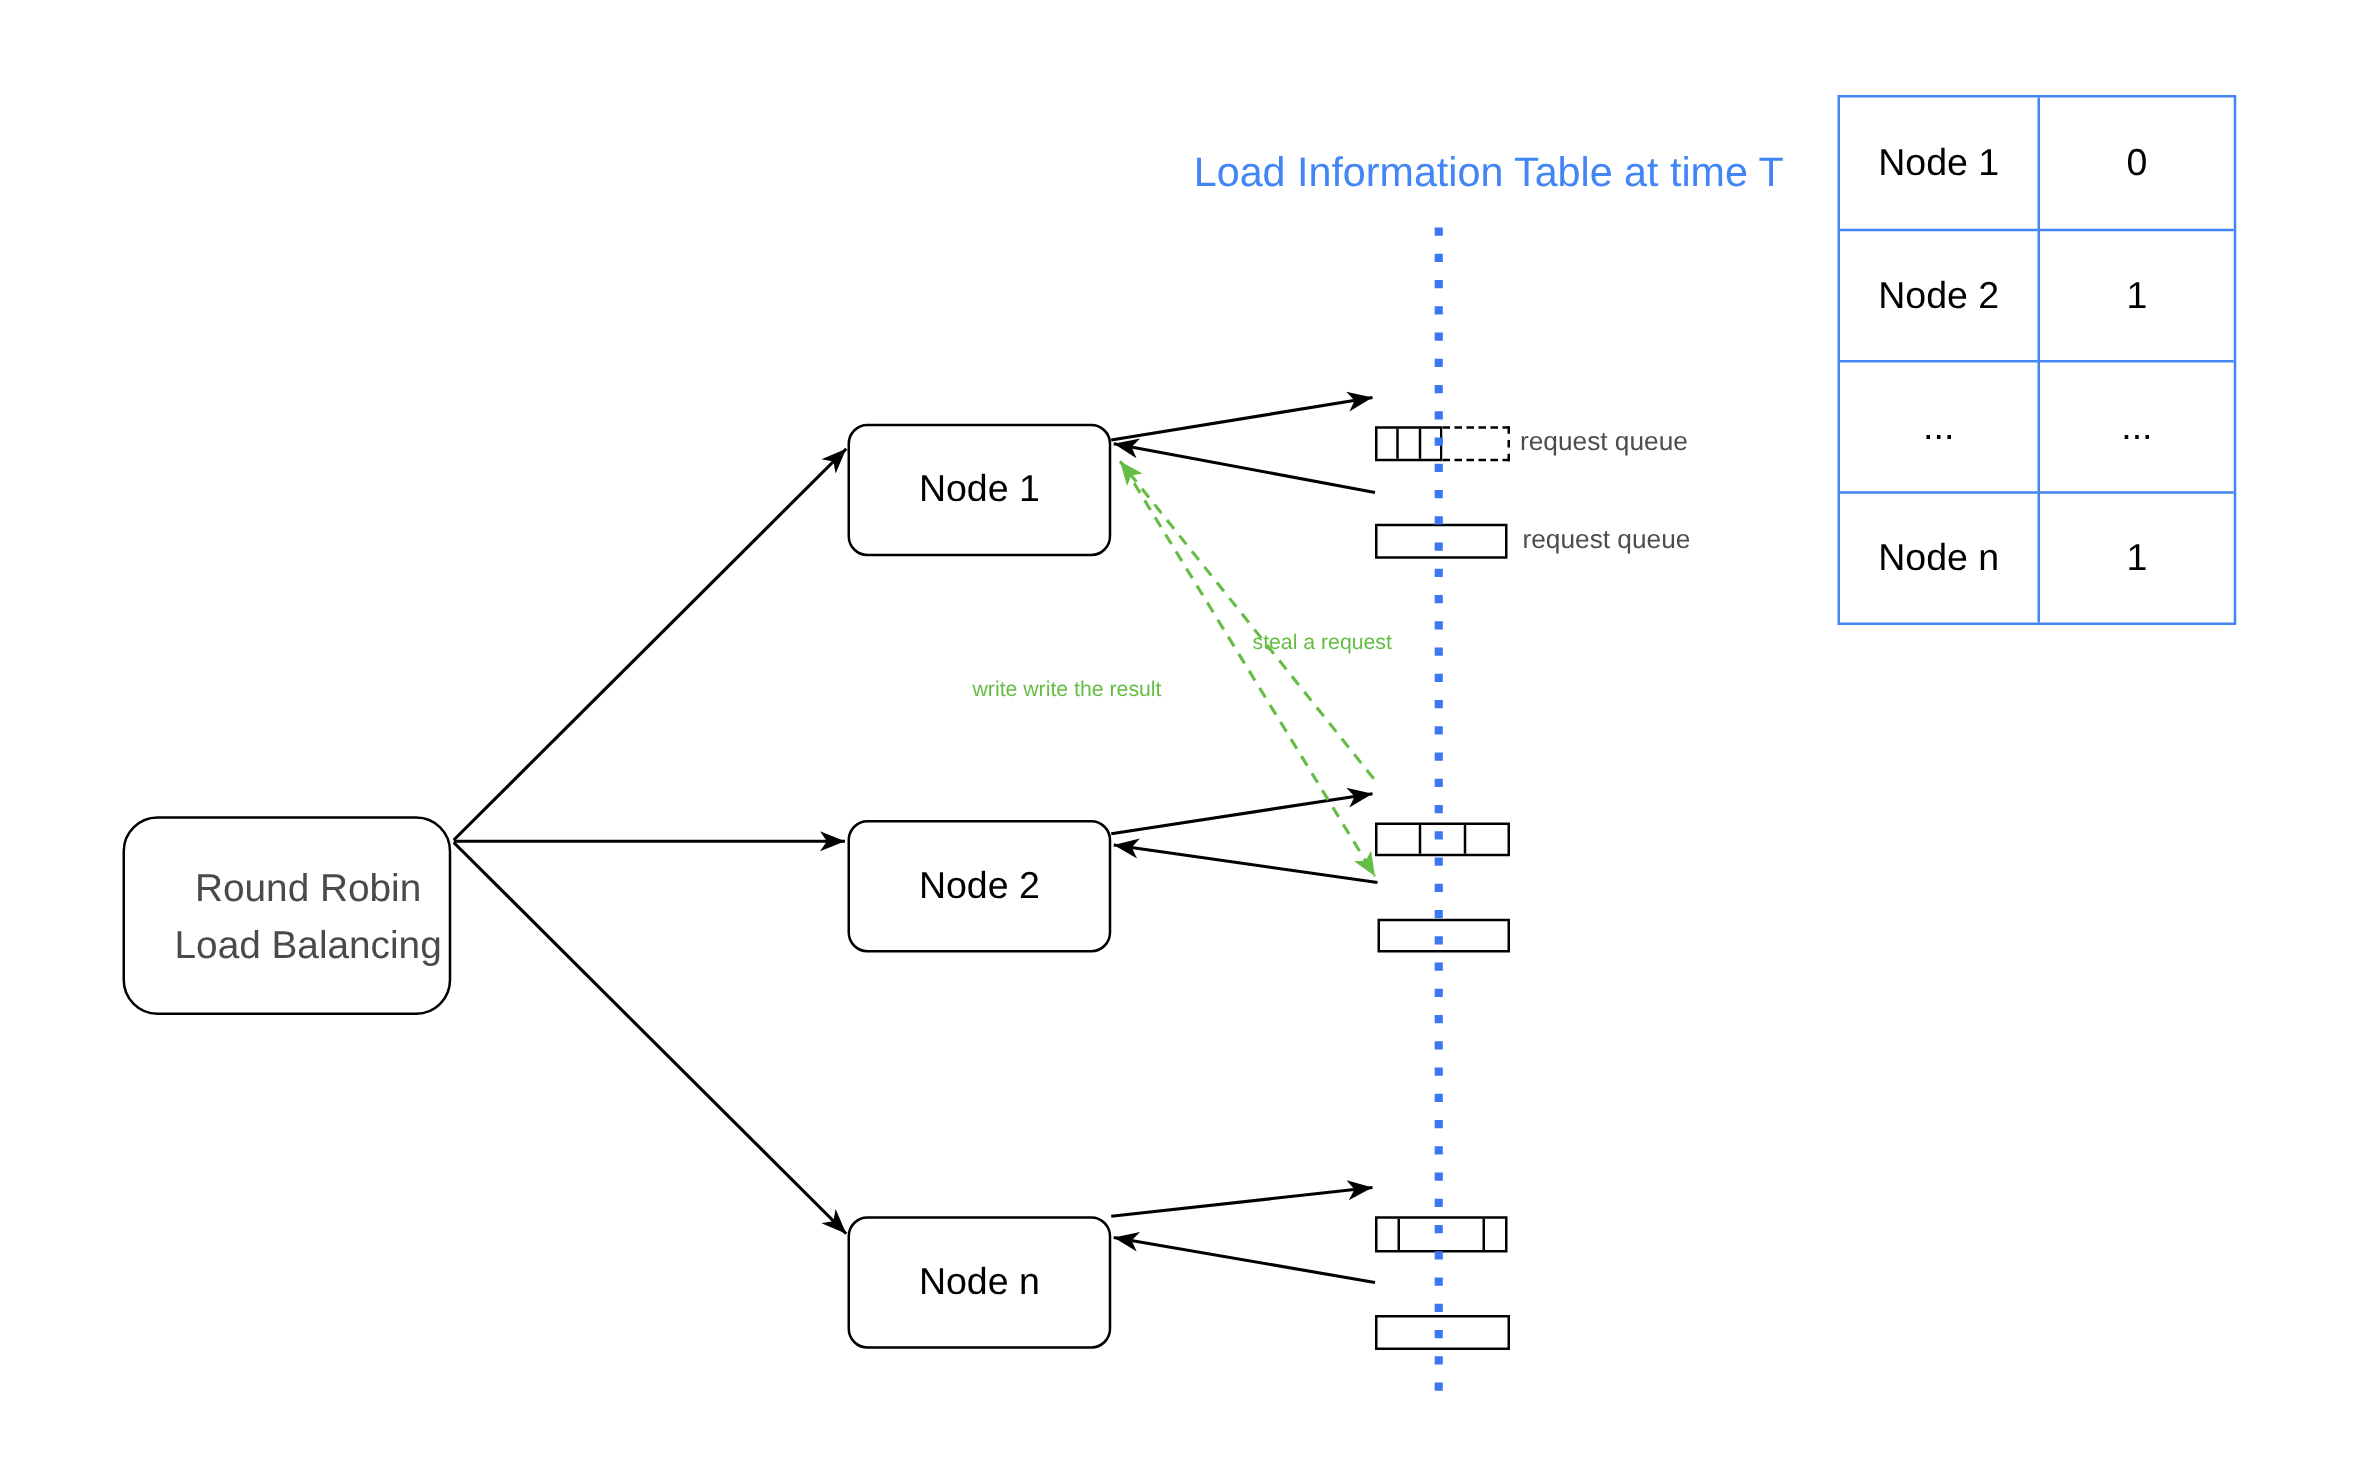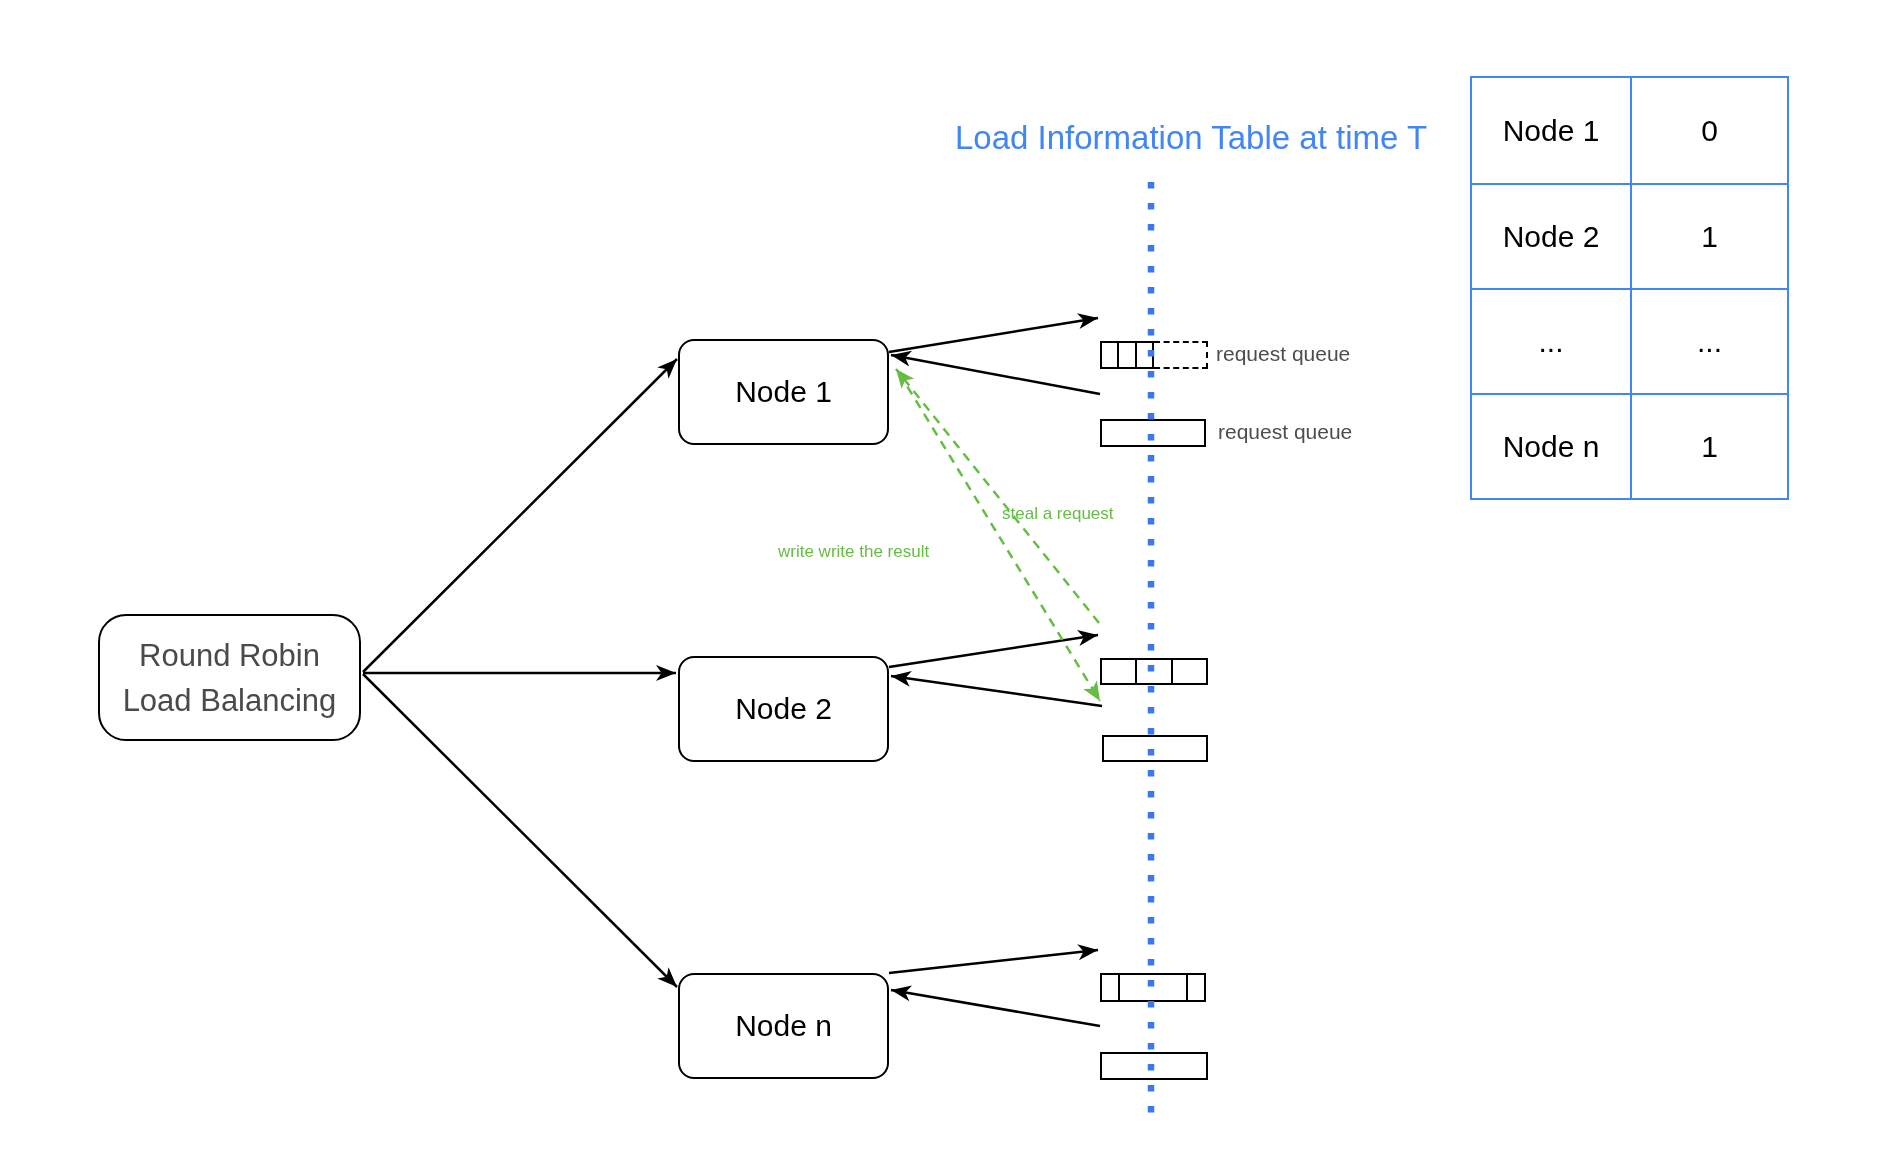--- a/index.html
+++ b/index.html
@@ -3,22 +3,22 @@
 <meta charset="utf-8">
 <style>
   html,body{margin:0;padding:0;background:#ffffff;}
   body{width:1902px;height:1168px;position:relative;overflow:hidden;
        font-family:"Liberation Sans", sans-serif;}
   .abs{position:absolute;box-sizing:border-box;margin-top:36px;}
 
   
   .shape{background:#ffffff;border:2.5px solid #000;display:flex;
          align-items:center;justify-content:center;text-align:center;}
-  .balancer-box{left:98px;top:578px;width:263px;height:127px;border-radius:28px;
-                font-size:31px;line-height:45px;color:#4a4a4a;}
+  .balancer-box{left:98px;top:617px;width:263px;height:159px;border-radius:28px;
+                font-size:31px;line-height:45px;color:#4a4a4a;justify-content:flex-end;}
   .node-box{left:678px;width:211px;height:106px;border-radius:16px;
             font-size:30px;color:#000;}
   #node1{top:303px;} #node2{top:620px;} #noden{top:937px;}
 
   
   .q{background:#ffffff;border:2.5px solid #000;}
   .q3{display:flex;}
   .q3 .cell{border-right:2.5px solid #000;}
   .q3 .cell:last-child{border-right:none;}
   .qdash{background:#ffffff;border:2.5px dashed #000;border-left:none;}

